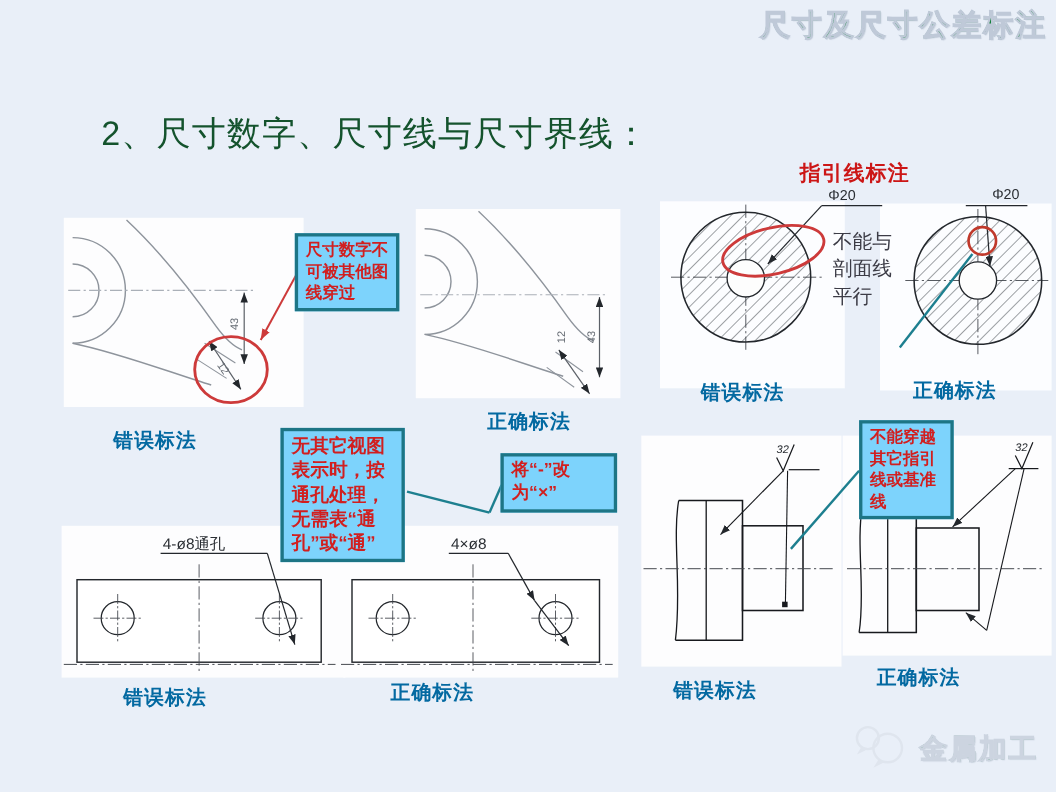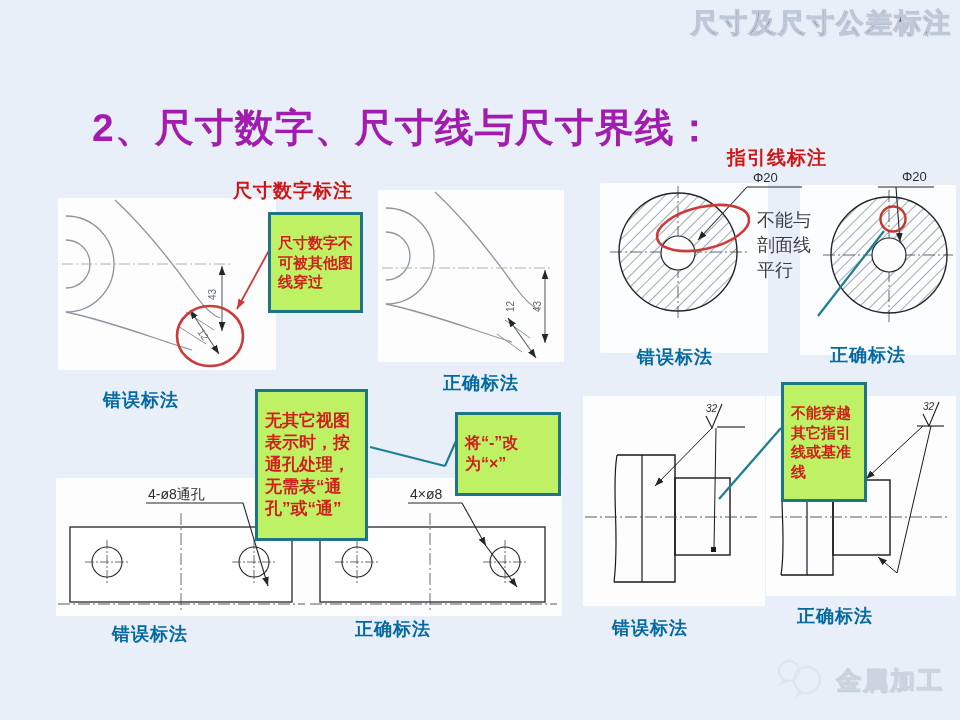--- a/index.html
+++ b/index.html
@@ -6,33 +6,33 @@
   #slide{
     position:relative;width:960px;height:720px;overflow:hidden;
     background:#e9eff8;
     font-family:"Liberation Sans","DejaVu Sans",sans-serif;
   }
   #art{position:absolute;left:0;top:0;z-index:1;}
   .txt{position:absolute;z-index:2;}
   .header-title{
     left:640px;top:5px;width:312px;text-align:right;
     font-size:27px;font-weight:bold;letter-spacing:2px;
-    color:#701a75;-webkit-text-stroke:1px #bfc9d8;
+    color:#15803d;-webkit-text-stroke:1px #bfc9d8;
     text-shadow:1px 1px 1px #c9d2df;
   }
   .heading{
-    left:92px;top:101px;font-size:39px;font-weight:bold;
-    color:#a21caf;letter-spacing:1px;
+    left:92px;top:101px;font-size:31px;font-weight:normal;
+    color:#14532d;letter-spacing:1px;
   }
   .sec-title{font-size:19px;font-weight:bold;color:#cc1616;letter-spacing:1px;margin-top:12px;}
   .sec-left{left:233px;top:166px;}
   .sec-right{left:727px;top:133px;}
   .callout{
-    box-sizing:border-box;border:3px solid #1d7585;background:#bef264;
-    color:#d11f1f;font-weight:bold;padding:18px 7px;line-height:1.3;
+    box-sizing:border-box;border:3px solid #1d7585;background:#7dd3fc;
+    color:#d11f1f;font-weight:bold;padding:3px 7px;line-height:1.3;
   }
   .box1{left:268px;top:212px;width:95px;font-size:15px;}
   .box2{left:255px;top:389px;width:113px;font-size:17px;}
   .box3{left:455px;top:412px;width:106px;font-size:16px;}
   .box4{left:743px;top:304px;width:79px;font-size:16px;}
   .box5{left:781px;top:382px;width:86px;font-size:15px;}
   .hatch-note{left:757px;top:209px;width:60px;font-size:18px;color:#3c3c46;line-height:1.4;font-family:Liberation Mono, monospace;}
   .verdict{font-size:18px;font-weight:bold;color:#0369a1;letter-spacing:1px;}
   .v-a{left:103px;top:388px;}
   .v-b{left:443px;top:371px;}
@@ -191,21 +191,20 @@
       <line x1="370" y1="447" x2="445" y2="466"></line>
       <line x1="456" y1="441" x2="445" y2="466"></line>
       <line x1="818" y1="316" x2="884" y2="231"></line>
       <line x1="781" y1="428" x2="719" y2="499"></line>
     </g>
     <line x1="272" y1="245" x2="237" y2="309" stroke="#cd3a3a" stroke-width="1.8" marker-end="url(#ahr)"></line>
   </svg>
 
   <div class="txt header-title">尺寸及尺寸公差标注</div>
   <div class="txt heading">2、尺寸数字、尺寸线与尺寸界线：</div>
-  <div class="txt sec-title sec-left">尺寸数字标注</div>
   <div class="txt sec-title sec-right">指引线标注</div>
 
   <div class="txt callout box1">尺寸数字不可被其他图线穿过</div>
   <div class="txt callout box2">无其它视图表示时，按通孔处理，无需表“通孔”或“通”</div>
   <div class="txt callout box3">将“-”改为“×”</div>
   <div class="txt callout box5">不能穿越其它指引线或基准线</div>
   <div class="txt hatch-note">不能与剖面线平行</div>
 
   <div class="txt verdict v-a">错误标法</div>
   <div class="txt verdict v-b">正确标法</div>

